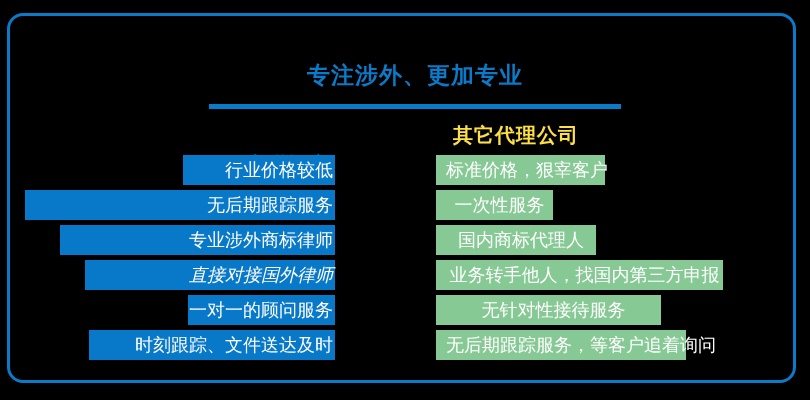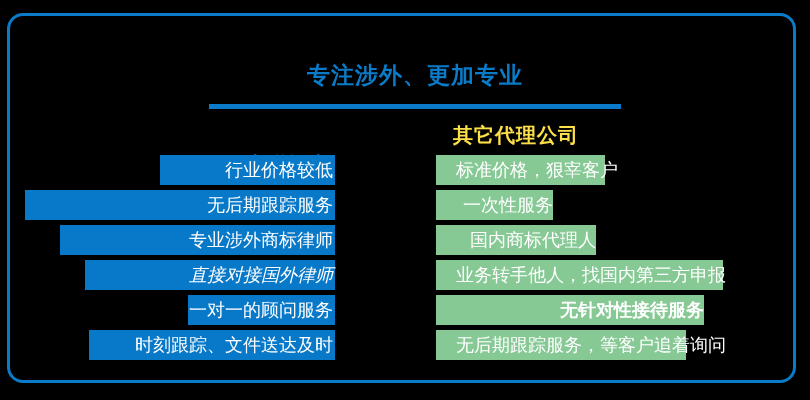--- a/index.html
+++ b/index.html
@@ -98,53 +98,53 @@
 
   .bar-right {
     position: absolute;
     left: 433px;
     top: 0;
     height: 30px;
     background: #87C995;
     color: #FFFFFF;
     font-size: 18px;
     line-height: 30px;
-    text-align: right;
-    padding-left: 20px;
+    text-align: center;
+    padding-left: 10px;
     box-sizing: border-box;
     white-space: nowrap;
   }
 </style>
 </head>
 <body>
 
 <div id="frame">
   <div id="title">专注涉外、更加专业</div>
   <div id="title-rule"></div>
   <div id="head-left">中联智产</div>
   <div id="head-right">其它代理公司</div>
   <div id="rows-container">
       <div class="row" style="top: 139px; left: -7px;">
-        <div class="bar-left" style="width: 175px; margin-left: 12px;">行业价格较低</div>
+        <div class="bar-left" style="width: 152px; margin-left: 12px;">行业价格较低</div>
         <div class="bar-right" style="width: 169px;">标准价格，狠宰客户</div>
       </div>
       <div class="row" style="top: 174px; left: -7px;">
         <div class="bar-left" style="width: 310px;">无后期跟踪服务</div>
         <div class="bar-right" style="width: 117px;">一次性服务</div>
       </div>
       <div class="row" style="top: 209px; left: -7px;">
         <div class="bar-left" style="width: 275px;">专业涉外商标律师</div>
         <div class="bar-right" style="width: 160px;">国内商标代理人</div>
       </div>
       <div class="row" style="top: 244px; left: -7px;">
         <div class="bar-left" style="width: 250px; font-style: italic;">直接对接国外律师</div>
         <div class="bar-right" style="width: 287px;">业务转手他人，找国内第三方申报</div>
       </div>
       <div class="row" style="top: 279px; left: -7px;">
         <div class="bar-left" style="width: 147px;">一对一的顾问服务</div>
-        <div class="bar-right" style="width: 268px; font-weight: bold;">无针对性接待服务</div>
+        <div class="bar-right" style="width: 225px;">无针对性接待服务</div>
       </div>
       <div class="row" style="top: 314px; left: -7px;">
         <div class="bar-left" style="width: 246px;">时刻跟踪、文件送达及时</div>
         <div class="bar-right" style="width: 250px;">无后期跟踪服务，等客户追着询问</div>
       </div>
     </div>
 </div>
 
 </body></html>

